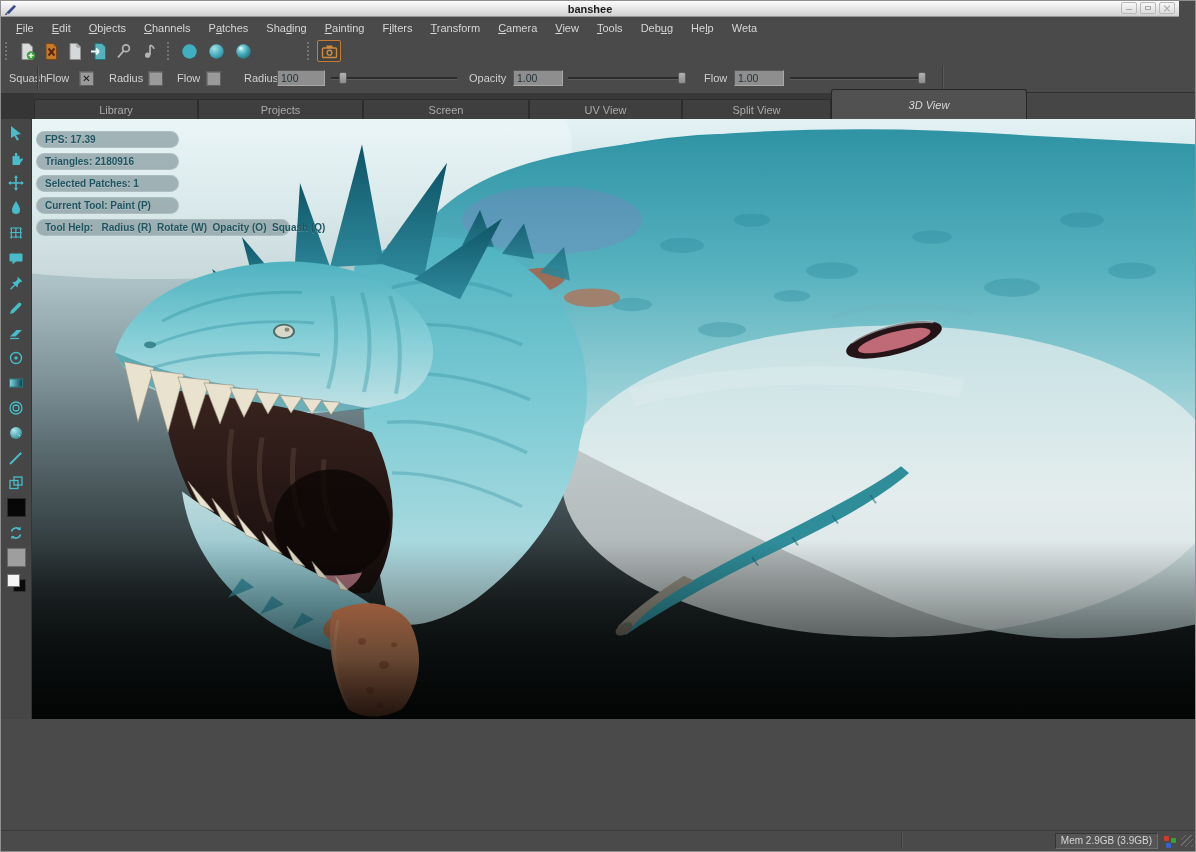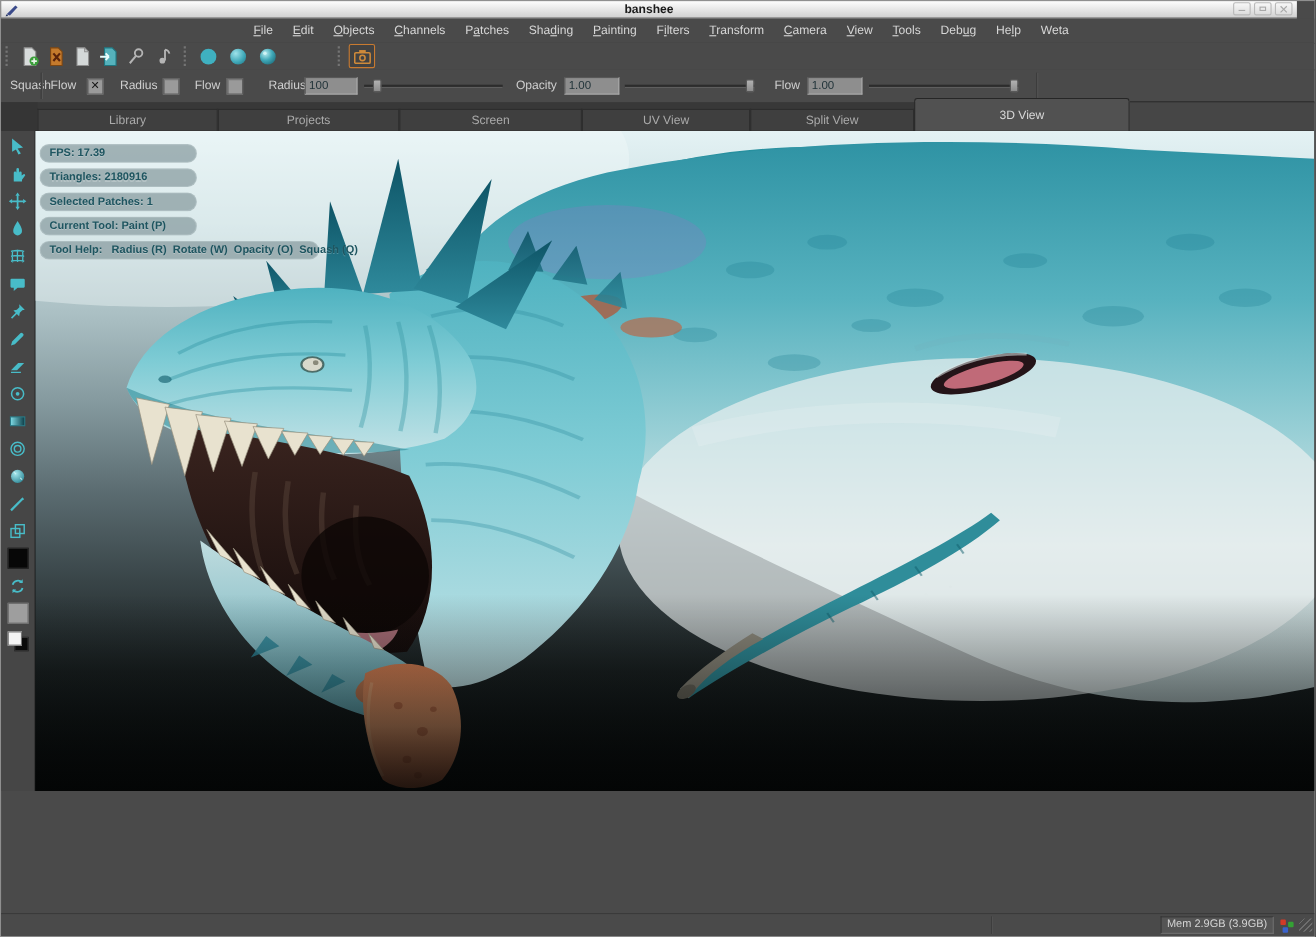--- a/index.html
+++ b/index.html
@@ -12,21 +12,21 @@
   .win-title{position:absolute;left:0;right:0;text-align:center;font-size:11px;font-weight:bold;color:#1c1c1c;line-height:14px;}
   .win-controls{position:absolute;right:4px;top:1px;display:flex;gap:3px;}
   .wc{width:16px;height:12px;border:1px solid #b9b9b9;border-radius:2px;background:linear-gradient(#f7f7f7,#dcdcdc);
     position:relative;box-sizing:border-box;}
   .wc-min i{position:absolute;left:4px;right:4px;bottom:3px;height:1px;background:#a8a8a8;}
   .wc-max i{position:absolute;left:4px;right:4px;top:3px;bottom:3px;border:1px solid #a8a8a8;}
   .wc-close b{position:absolute;left:3px;top:5px;width:8px;height:1px;background:#a8a8a8;display:block;}
   .wc-close b:first-child{transform:rotate(45deg);} .wc-close b:last-child{transform:rotate(-45deg);}
   
   .menubar{position:absolute;left:0;top:16px;right:0;height:22px;background:#4a4a4a;border-bottom:1px solid #404040;
-    display:flex;align-items:center;padding-left:6px;justify-content:center;}
+    display:flex;align-items:center;padding-left:6px;}
   .menu-item{font-size:11px;color:#d6d6d6;padding:0 9px;line-height:21px;cursor:default;}
   .menu-item u{text-decoration:underline;}
   
   .icontoolbar{position:absolute;left:0;top:38px;right:0;height:24px;background:#4a4a4a;border-bottom:1px solid #404040;
     display:flex;align-items:center;}
   .tb-sep{width:4px;height:18px;border-left:2px dotted #747474;margin:0 4px;}
   .tb-btn{width:24px;height:22px;display:flex;align-items:center;justify-content:center;}
   .tb-btn svg{display:block;}
   .tb-btn.active-orange{border:1px solid #c87a30;background:#424242;box-sizing:border-box;border-radius:2px;}
   
@@ -40,21 +40,21 @@
     font-family:"Liberation Sans",sans-serif;font-size:10.5px;color:#22343a;padding:0 3px;box-sizing:border-box;}
   .slider{position:absolute;top:8px;height:14px;}
   .slider .track{position:absolute;left:0;right:0;top:6px;height:2px;background:#2c2c2c;border-bottom:1px solid #5e5e5e;}
   .slider .handle{position:absolute;top:1px;width:8px;height:12px;background:linear-gradient(#b2b2b2,#8c8c8c);
     border:1px solid #5a5a5a;border-radius:2px;box-sizing:border-box;}
   
   .tabbar{position:absolute;left:0;top:92px;right:0;height:26px;background:#383838;display:flex;align-items:flex-end;}
   .tab-spacer{width:33px;height:26px;background:#353535;}
   .tab{box-sizing:border-box;height:20px;background:#3f3f3f;border:1px solid #2d2d2d;border-bottom:none;
     color:#aaaaaa;font-size:11px;display:flex;align-items:center;justify-content:center;}
-  .tab.active{height:30px;background:#515151;color:#d8d8d8;border-radius:3px 3px 0 0;border-color:#262626;}
+  .tab.active{height:30px;background:#515151;color:#d8d8d8;border-radius:3px 3px 0 0;border-color:#262626;font-style:italic;}
   .tab-fill{flex:1;height:26px;background:#464646;border-top:1px solid #2d2d2d;}
   
   .main{position:absolute;left:0;top:118px;right:0;height:600px;display:flex;}
   .toolcol{width:31px;background:#464646;border-right:1px solid #353535;box-sizing:border-box;
     display:flex;flex-direction:column;align-items:center;padding-top:1px;}
   .tool{width:30px;height:25px;display:flex;align-items:center;justify-content:center;}
   .swatch-black{width:17px;height:17px;background:#070707;border:1px solid #2a2a2a;}
   .swatch-gray{width:17px;height:17px;background:#9e9e9e;border:1px solid #6a6a6a;}
   .swatch-fgbg{position:relative;width:19px;height:18px;}
   .swatch-fgbg .bg{position:absolute;right:0;bottom:0;width:11px;height:11px;background:#0a0a0a;border:1px solid #333;}

